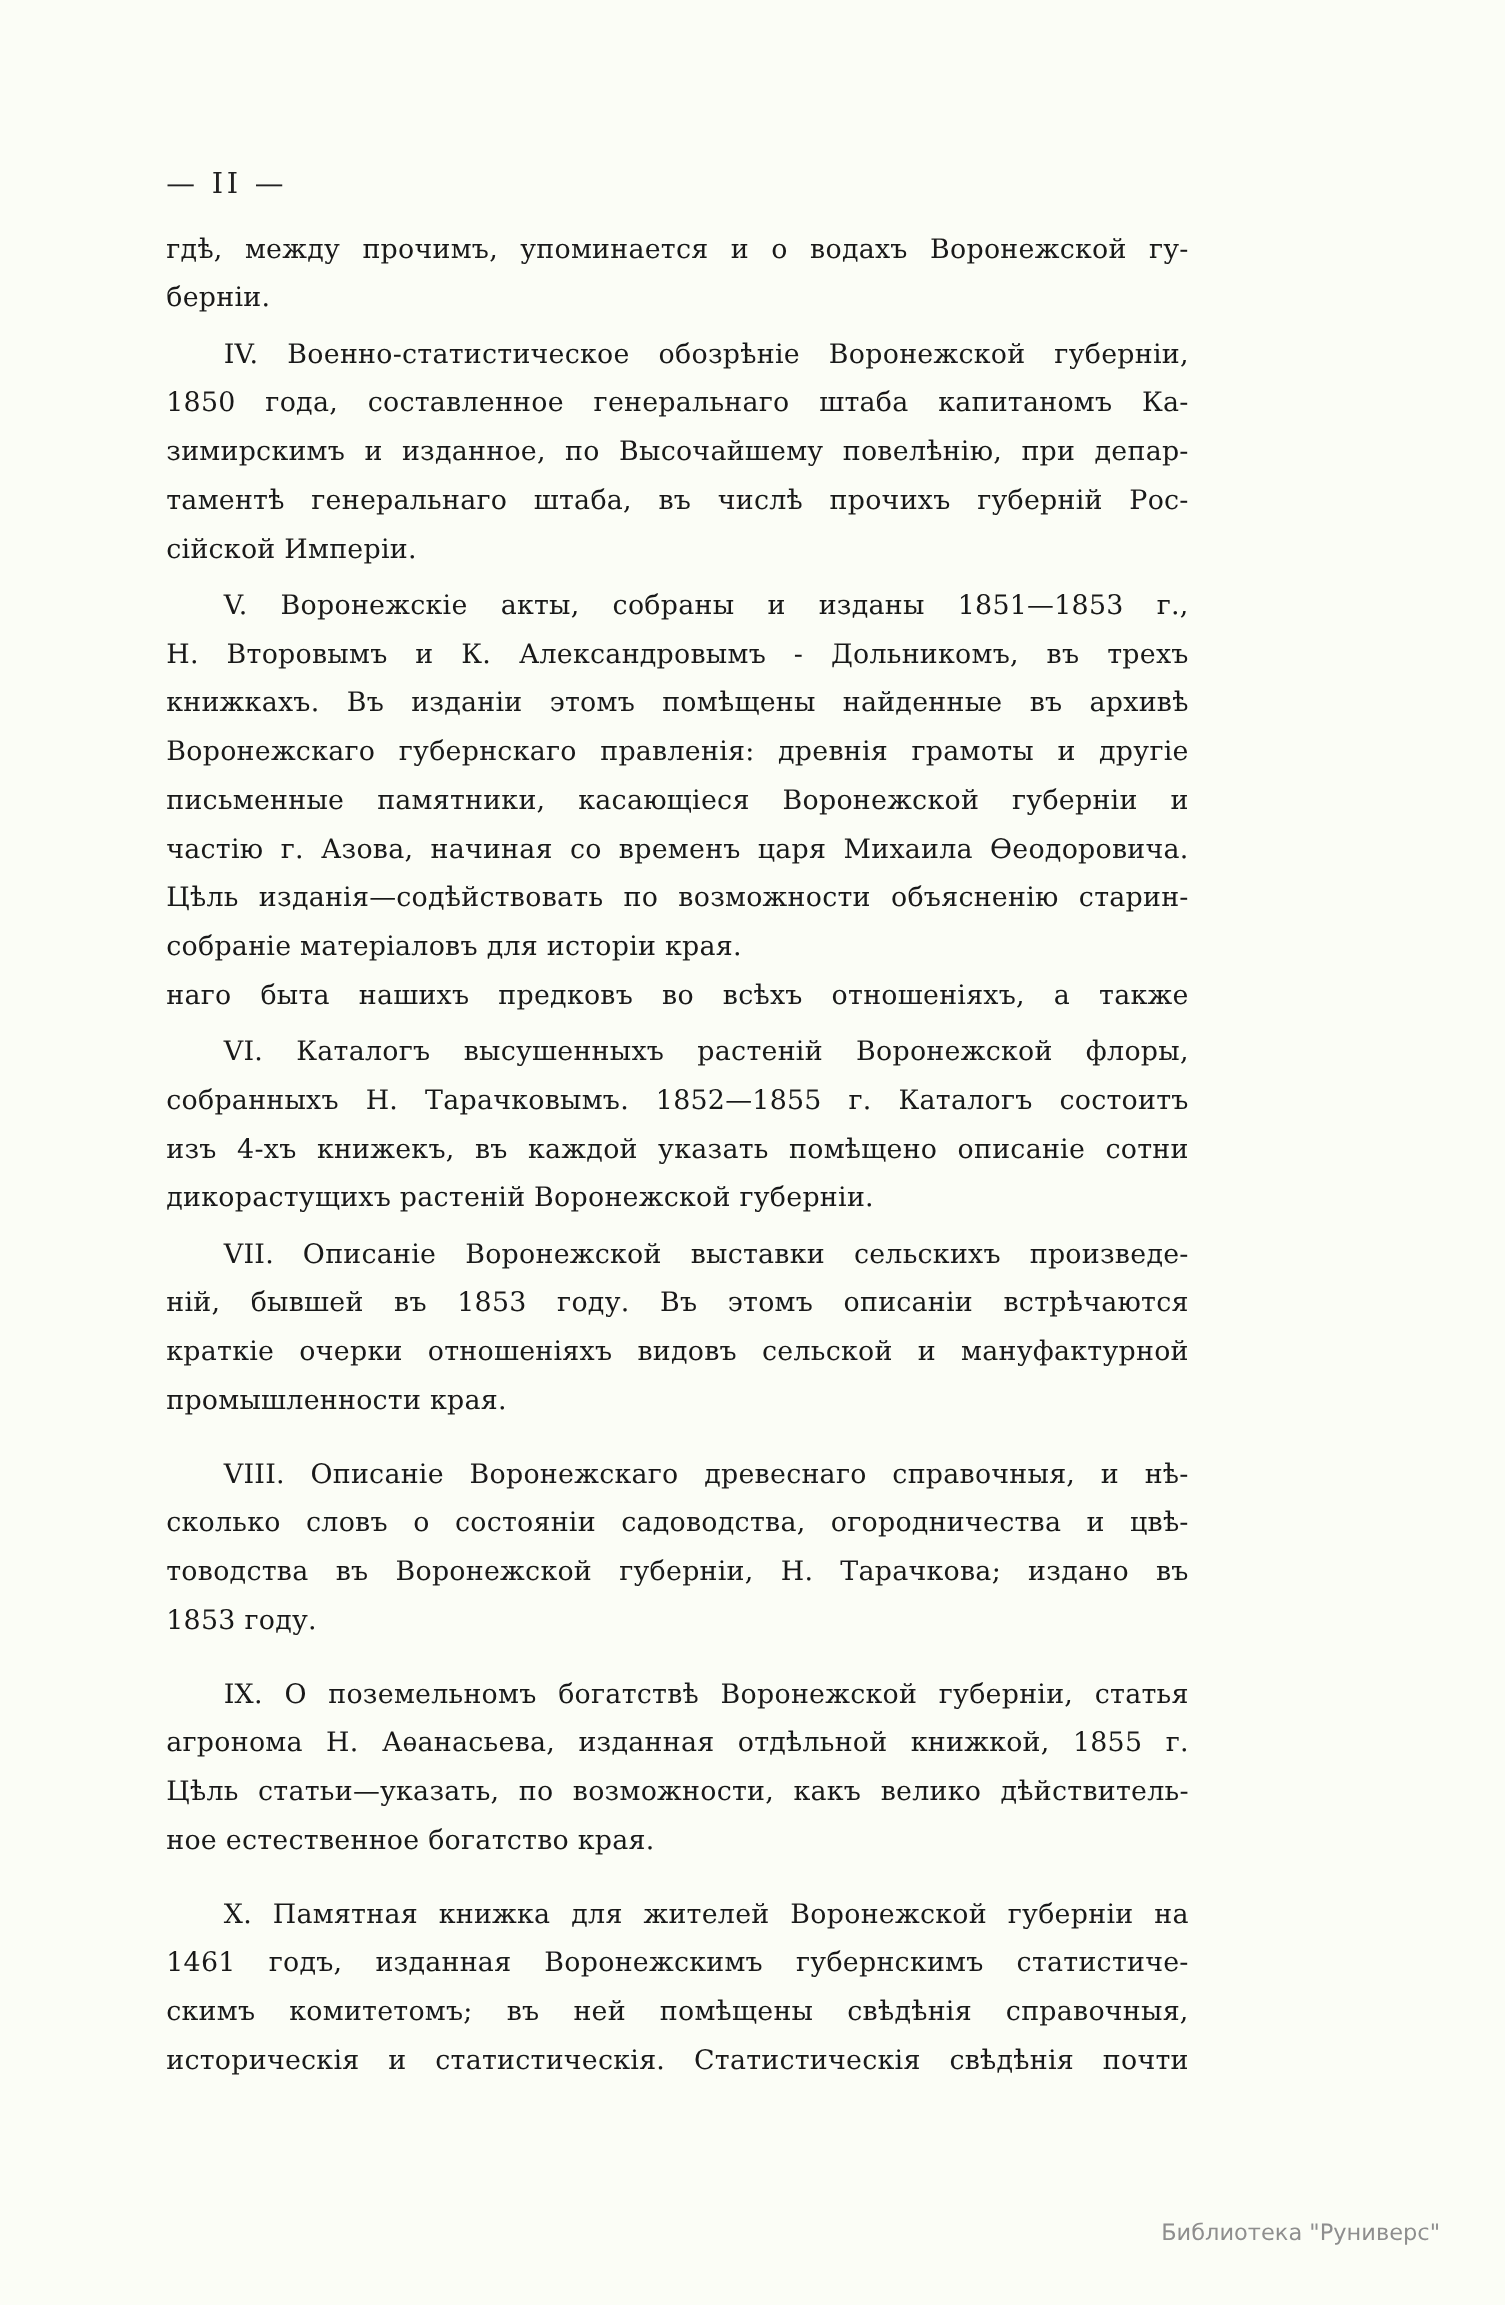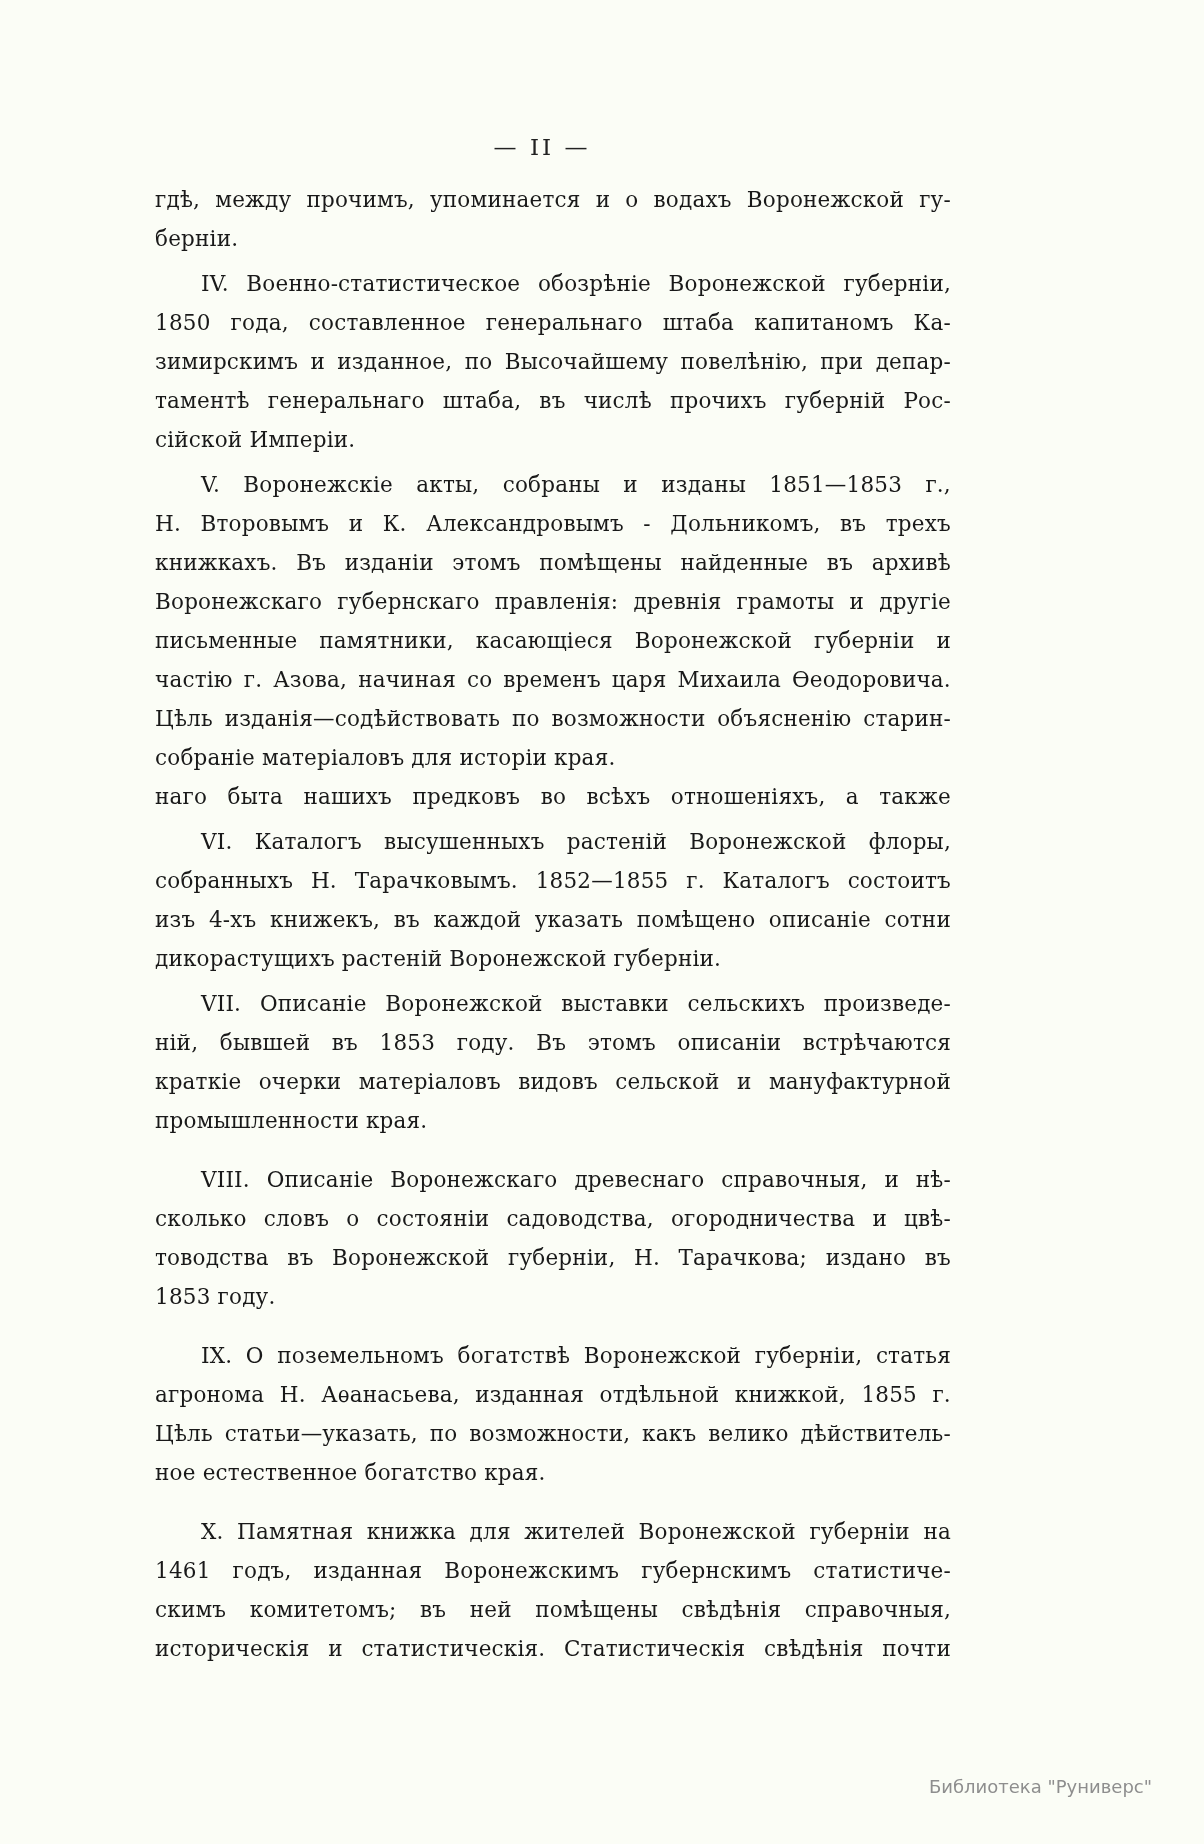--- a/index.html
+++ b/index.html
@@ -6,42 +6,40 @@
   body {
     width: 1204px; height: 1844px;
     background: #fbfdf6;
     position: relative;
     overflow: hidden;
     font-family: "DejaVu Serif", "Liberation Serif", serif;
   }
   .page-number {
     position: absolute;
     top: 134px; left: 133px; width: 818px;
-    text-align: center;
     font-size: 23px;
     color: #222;
     letter-spacing: 3px;
     white-space: pre;
   }
   .text-block {
     position: absolute;
     left: 133px; top: 180px; width: 818px;
     font-size: 21.5px;
     letter-spacing: 0.2px;
     color: #191919;
   }
   .paragraph { margin: 0; }
   .text-block .paragraph + .paragraph { margin-top: 6px; }
   .text-block .paragraph:nth-child(n+6) { margin-top: 20px; }
   .line {
     height: 39px; line-height: 39px;
     display: flex;
     justify-content: space-between;
     white-space: nowrap;
-    margin-left: 22px;
   }
   .line.plain { display: block; }
   .line.indent { padding-left: 46px; }
   .watermark {
     position: absolute;
     top: 1776px; left: 0; width: 1152px;
     text-align: right;
     font-family: "DejaVu Sans", "Liberation Sans", sans-serif;
     font-size: 18px;
     color: #8e8e8e;
@@ -234,21 +232,21 @@
         <span>1853</span>
         <span>году.</span>
         <span>Въ</span>
         <span>этомъ</span>
         <span>описаніи</span>
         <span>встрѣчаются</span>
       </div>
       <div class="line">
         <span>краткіе</span>
         <span>очерки</span>
-        <span>матеріаловъ</span>
+        <span>отношеніяхъ</span>
         <span>видовъ</span>
         <span>сельской</span>
         <span>и</span>
         <span>мануфактурной</span>
       </div>
       <div class="line plain">промышленности края.</div>
     </div>
     <div class="paragraph">
       <div class="line indent">
         <span>VIII.</span>

